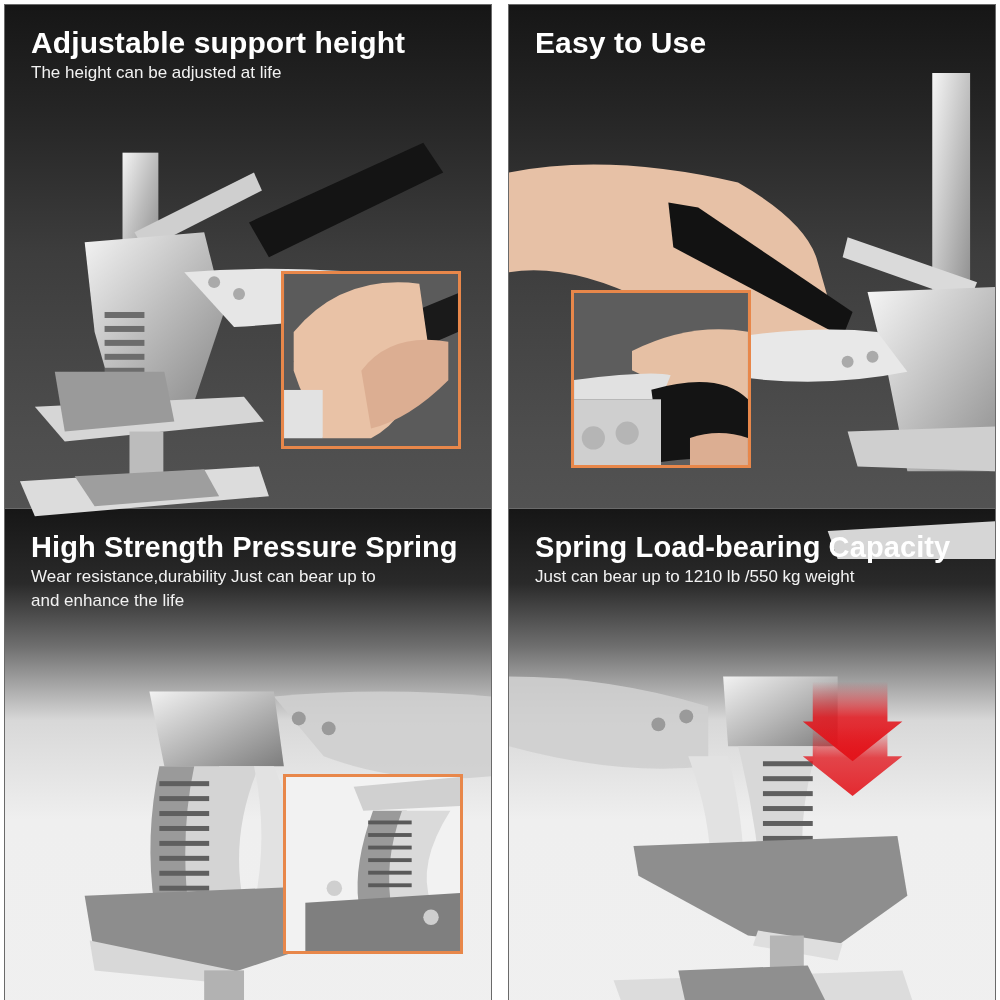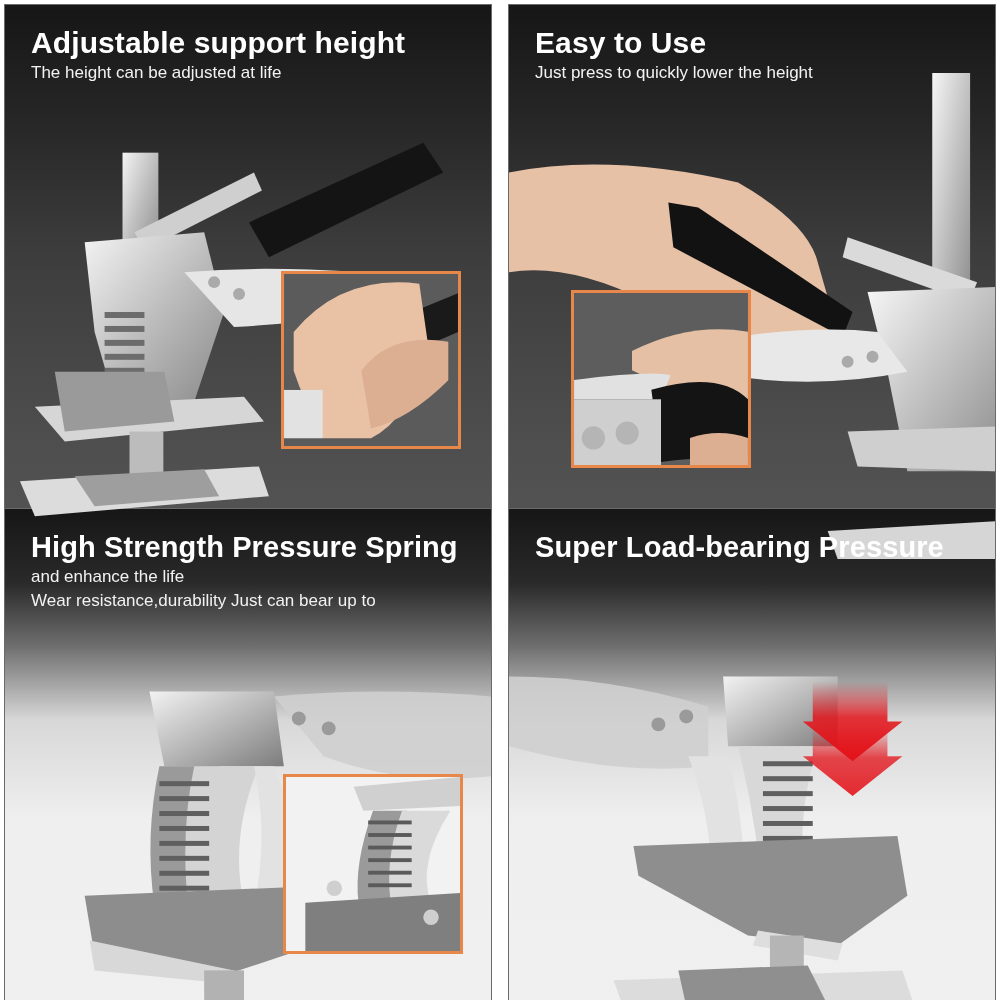--- a/index.html
+++ b/index.html
@@ -96,21 +96,20 @@
       <path d="M10,60 Q60,0 140,10 L150,80 Q130,150 90,170 L40,170 Q20,130 10,100 Z" fill="#e9c2a6"></path>
       <path d="M80,100 Q110,60 170,70 L170,110 Q130,150 90,160 Z" fill="#dcae92"></path>
       <rect x="0" y="120" width="40" height="50" fill="#e2e2e2"></rect>
     </svg>
   </div>
 </div>
 
 <div class="panel dark tr">
   <div class="text-block">
     <div class="title">Easy to Use</div>
-    <div class="subtitle">Just press to quickly lower the height</div>
   </div>
   <div class="art">
     <svg viewBox="0 0 488 488">
       <defs>
         <linearGradient id="metal2" x1="0" y1="0" x2="1" y2="1">
           <stop offset="0" stop-color="#f6f6f6"></stop>
             <stop offset="0.5" stop-color="#c2c2c2"></stop>
             <stop offset="1" stop-color="#8e8e8e"></stop>
         </linearGradient>
       </defs>
@@ -143,22 +142,22 @@
       <circle cx="20" cy="150" r="12" fill="#b5b5b5"></circle>
         <circle cx="55" cy="145" r="12" fill="#b5b5b5"></circle>
       <path d="M120,150 Q150,140 180,150 L180,178 L120,178 Z" fill="#dcae92"></path>
     </svg>
   </div>
 </div>
 
 <div class="panel light bl">
   <div class="text-block">
     <div class="title">High Strength Pressure Spring</div>
+    <div class="subtitle">Wear resistance,durability Just can bear up to</div>
     <div class="subtitle">and enhance the life</div>
-    <div class="subtitle">Wear resistance,durability Just can bear up to</div>
   </div>
   <div class="art">
     <svg viewBox="0 0 488 488">
       <defs>
         <linearGradient id="metal3" x1="0" y1="0" x2="1" y2="1">
           <stop offset="0" stop-color="#f2f2f2"></stop>
             <stop offset="0.5" stop-color="#b8b8b8"></stop>
             <stop offset="1" stop-color="#7d7d7d"></stop>
         </linearGradient>
       </defs>
@@ -209,21 +208,22 @@
       </g>
       <polygon points="20,130 180,120 180,180 20,180" fill="#7f7f7f"></polygon>
       <circle cx="50" cy="115" r="8" fill="#cfcfcf"></circle>
         <circle cx="150" cy="145" r="8" fill="#cfcfcf"></circle>
     </svg>
   </div>
 </div>
 
 <div class="panel light br">
   <div class="text-block">
-    <div class="title">Super Load-bearing Pressure</div>
+    <div class="title">Spring Load-bearing Capacity</div>
+    <div class="subtitle">Just can bear up to  1210 lb /550 kg weight</div>
   </div>
   <div class="art">
     <svg viewBox="0 0 488 488">
       <defs>
         <linearGradient id="metal4" x1="0" y1="0" x2="1" y2="1">
           <stop offset="0" stop-color="#f2f2f2"></stop>
             <stop offset="0.5" stop-color="#bababa"></stop>
             <stop offset="1" stop-color="#7e7e7e"></stop>
         </linearGradient>
         <linearGradient id="redArrow" x1="0" y1="0" x2="0" y2="1">

